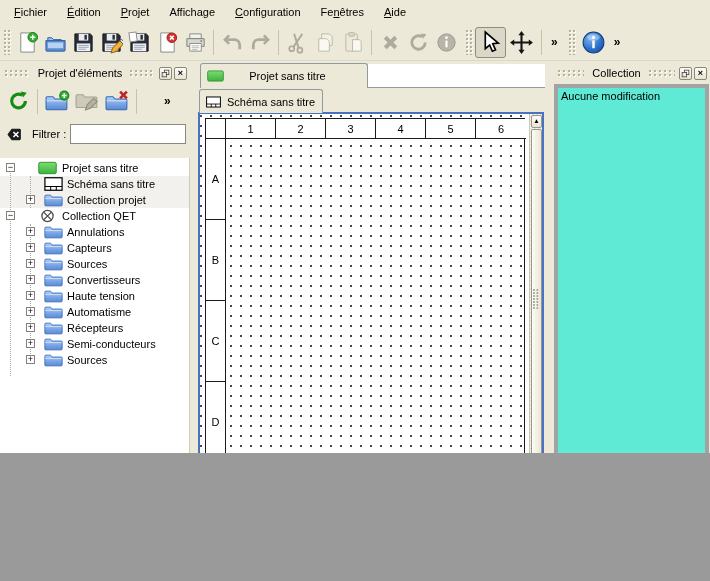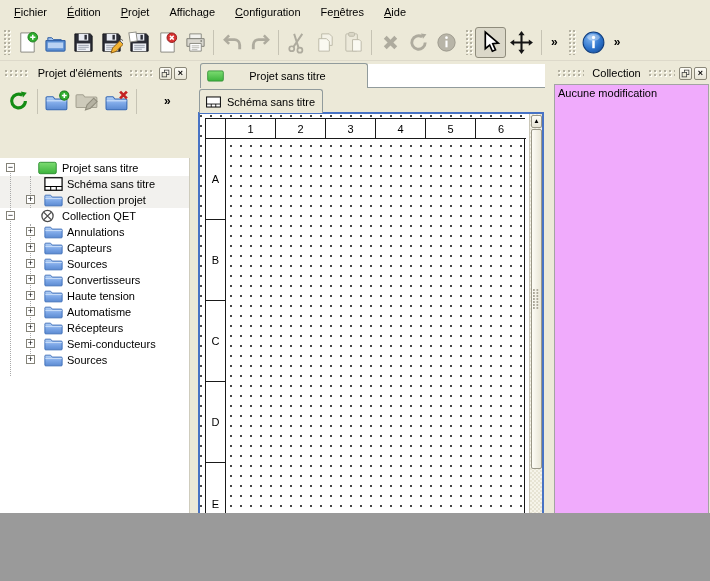--- a/index.html
+++ b/index.html
@@ -1,16 +1,16 @@
 <!DOCTYPE html>
 <html><head>
 <meta charset="utf-8">
 <style>
   html,body{margin:0;padding:0;background:#9a9a9a;}
-  #app{position:relative;width:710px;height:513px;background:#ece9d8;
+  #app{position:relative;width:710px;height:453px;background:#ece9d8;
        font-family:"Liberation Sans",sans-serif;font-size:11px;color:#000;
        overflow:hidden;user-select:none;}
   .ic{display:block;}
   .ic svg{display:block;width:100%;height:100%;}
   .ic-txt{display:flex;align-items:center;justify-content:center;line-height:1;}
 
   
   .menubar{position:absolute;left:0;top:0;width:710px;height:24px;display:flex;align-items:center;padding-left:6px;box-sizing:border-box;}
   .menu-item{padding:3px 8px;margin-right:4px;white-space:nowrap;}
   .menu-item u{text-decoration:underline;}
@@ -86,21 +86,21 @@
   .sb-btn{position:absolute;background:linear-gradient(#fdfcf6,#e7e4d5);border:1px solid #9a9788;border-radius:2px;display:flex;align-items:center;justify-content:center;box-sizing:border-box;}
   .sb-btn .ic{font-size:6.5px;}
   .sb-thumb{position:absolute;border:1px solid #9a9788;border-radius:2px;box-sizing:border-box;display:flex;align-items:center;justify-content:center;}
   .vscroll .sb-thumb{background:linear-gradient(90deg,#fdfcf6,#e9e6d7);}
   .hscroll .sb-thumb{background:linear-gradient(#fdfcf6,#e9e6d7);}
   .grip{background-image:radial-gradient(circle at 1px 1px,#aca89a .9px,transparent 1.2px);background-size:3.5px 3px;}
   .grip.v{width:7px;height:20px;}
   .grip.h{width:20px;height:8px;}
 
   
-  .undo-list{position:absolute;left:1px;top:23px;width:155px;bottom:1px;background:#f0abfc;border:1px solid #a3a3a3;box-sizing:border-box;}
+  .undo-list{position:absolute;left:1px;top:23px;width:155px;bottom:1px;background:#5eead4;border:4px solid #a3a3a3;box-sizing:border-box;}
   .undo-item{padding:2px 3px;white-space:nowrap;}
 
   
   .statusbar{position:absolute;left:0;top:566px;width:710px;height:15px;}
   .resize-grip{position:absolute;right:1px;bottom:1px;width:13px;height:13px;
      background:repeating-linear-gradient(135deg,transparent 0 2px,#b5b2a3 2px 3px,#fdfdf6 3px 4px);
      clip-path:polygon(100% 0,100% 100%,0 100%);}
 </style>
 </head>
 <body>
@@ -376,20 +376,32 @@
                 <path d="M1 5.2V3.4a1 1 0 0 1 1-1h5.6l2 2.2H20a1 1 0 0 1 1 1v8.2a1 1 0 0 1-1 1H2a1 1 0 0 1-1-1z" fill="url(#fb)" stroke="#3567b4"></path>
                 <path d="M1.6 6.3h19" stroke="#cfe2fa"></path>
               </g>
               <path d="M14.5 1l6.5 6.5M21 1l-6.5 6.5" stroke="#c42222" stroke-width="2.6"></path>
             </svg>
           </span>
         </div>
         <div class="tb-sep"></div>
         <span class="ovf" style="margin-left: 18px;">»</span>
       </div>
+    <div class="filter-row">
+      <span>
+          <span class="ic">
+            <svg viewBox="0 0 24 24">
+              <path d="M8 4h11a2 2 0 0 1 2 2v12a2 2 0 0 1-2 2H8l-6-8z" fill="#1d1d1d"></path>
+              <path d="M10.5 8.5l7 7m0-7l-7 7" stroke="#fff" stroke-width="2.2"></path>
+            </svg>
+          </span>
+        </span>
+      <span class="filter-label">Filtrer :</span>
+      <input class="filter-input" type="text" value="" style="">
+    </div>
     <div class="tree">
       <div class="guide" style="left:10px;top:12px;height:206px;"></div>
       <div class="guide" style="left:30px;top:18px;height:32px;"></div>
       <div class="guide" style="left:30px;top:66px;height:138px;"></div>
       <div>
           <div class="tree-row d0">
             <span class="exp">−</span>
             <span class="t-ic">
               <span class="ic">
                 <svg viewBox="0 0 20 14">

